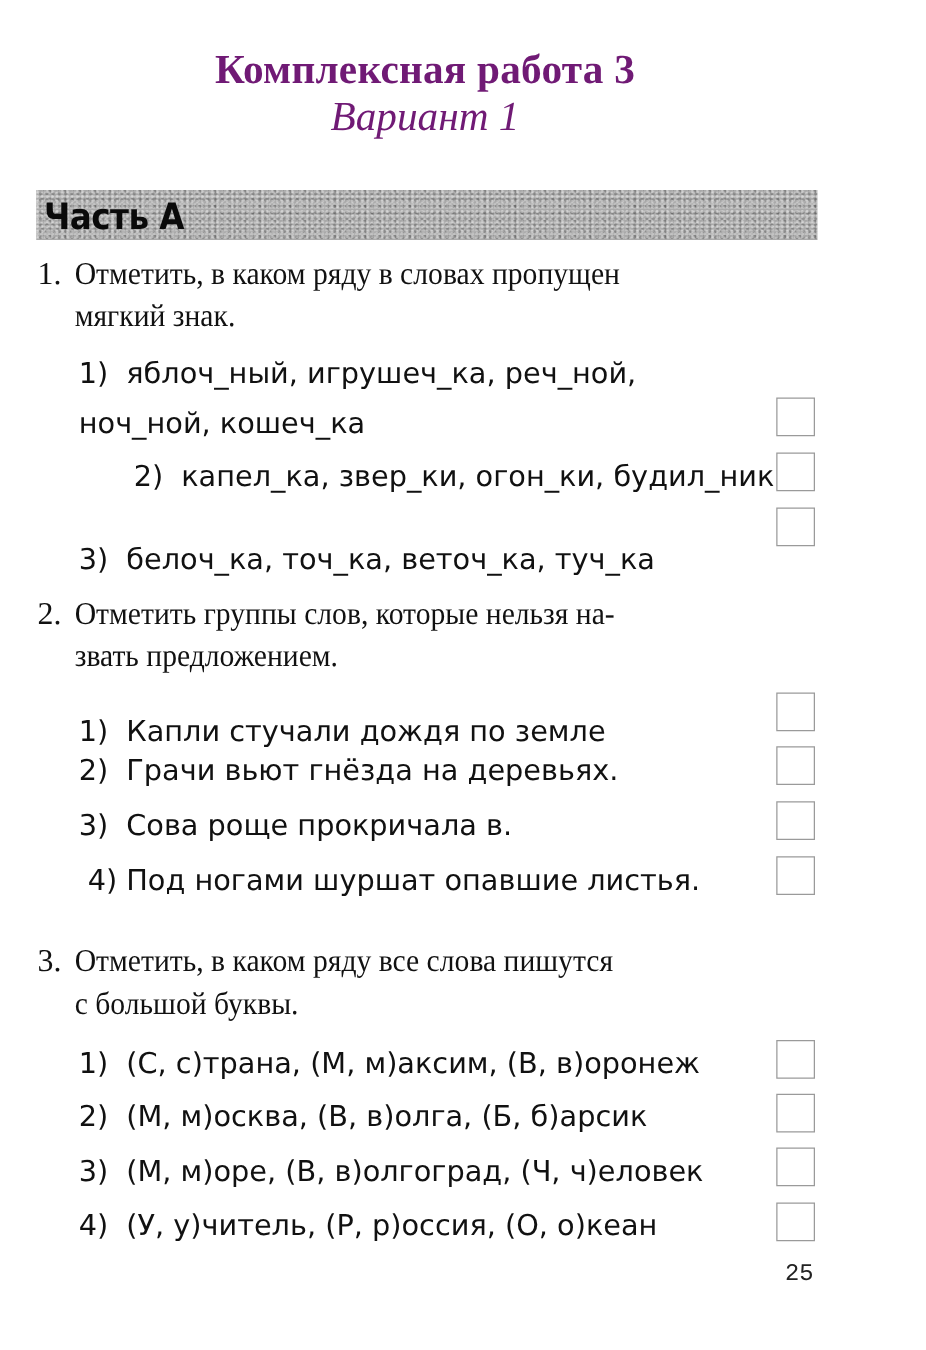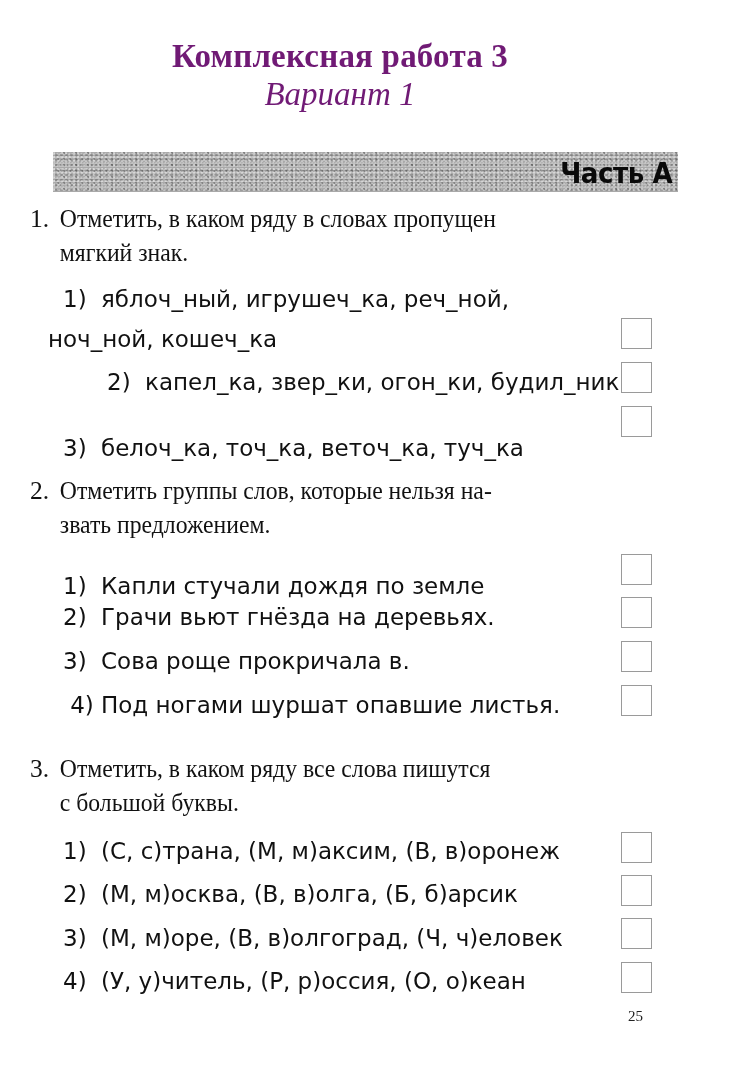--- a/index.html
+++ b/index.html
@@ -41,22 +41,21 @@
       height: 40px;
       background-color: #a9a9a9;
       background-image:
         radial-gradient(circle at 20% 30%, rgba(255,255,255,0.35) 0 1px, transparent 1.5px),
         radial-gradient(circle at 70% 60%, rgba(60,60,60,0.35) 0 1px, transparent 1.5px),
         radial-gradient(circle at 45% 80%, rgba(255,255,255,0.3) 0 1px, transparent 1.5px),
         radial-gradient(circle at 85% 15%, rgba(40,40,40,0.3) 0 1px, transparent 1.5px);
       background-size: 4px 4px, 5px 5px, 3px 3px, 6px 6px;
       display: flex;
       align-items: center;
-      justify-content: flex-end;
-      margin-left: 24px;
+      justify-content: flex-start;
     }
     .banner-label {
       font-family: "DejaVu Sans", "Liberation Sans", sans-serif;
       font-weight: bold;
       font-size: 29px;
       color: #0a0a0a;
       letter-spacing: -0.5px;
       transform: scaleX(0.9);
       margin-top: 2px;
     }
@@ -101,22 +100,22 @@
       height: 31px;
       border: 1px solid #9a9a9a;
       box-sizing: border-box;
       background: #fff;
       cursor: pointer;
     }
     .page-num {
       position: absolute;
       left: 628px;
       top: 1008px;
-      font-family: Liberation Serif, serif;
-      font-size: 15px;
+      font-family: Liberation Mono, monospace;
+      font-size: 19px;
       color: #222;
     }
   </style>
 </head>
 <body>
 
 <div class="title title-main">Комплексная работа 3</div>
 <div class="title title-sub">Вариант 1</div>
 
 <div class="banner">
@@ -125,21 +124,21 @@
 
 <div class="question" style="top:202px;">
   <span class="q-num">1.</span>
   <span class="q-text">Отметить, в каком ряду в словах пропущен</span>
   <span class="q-text">мягкий знак.</span>
 </div>
 
 <div class="option" style="top:286px;">
   <span class="opt-num">1)</span><span>яблоч_ный, игрушеч_ка, реч_ной,</span>
 </div>
-<div class="option" style="top:326px; left:48px;">
+<div class="option" style="top:326px; left:63px;">
   <span>ноч_ной, кошеч_ка</span>
 </div>
 <div class="checkbox" style="top:318px;"></div>
 
 <div class="option" style="top:369px;margin-left:44px;">
   <span class="opt-num">2)</span><span>капел_ка, звер_ки, огон_ки, будил_ник</span>
 </div>
 <div class="checkbox" style="top:362px;"></div>
 
 <div class="option" style="top:435px;">

